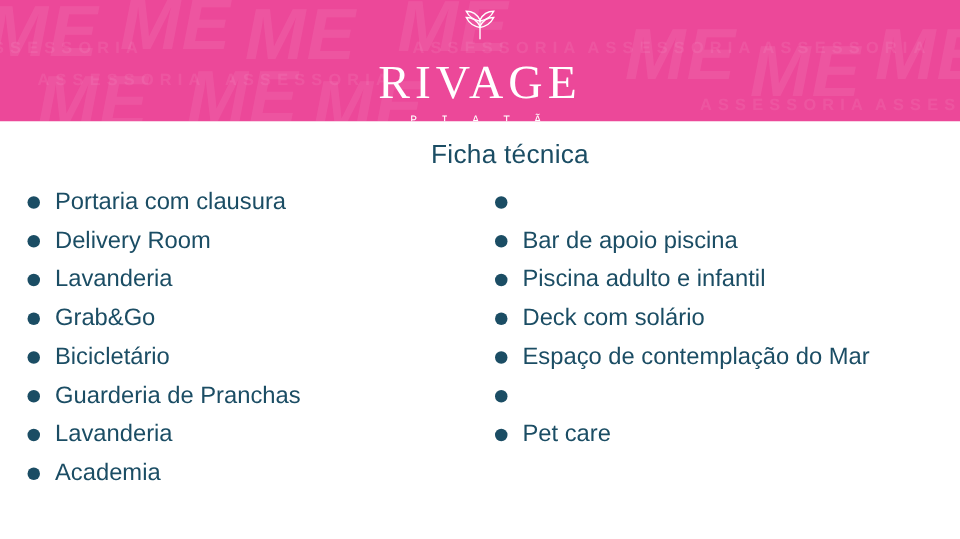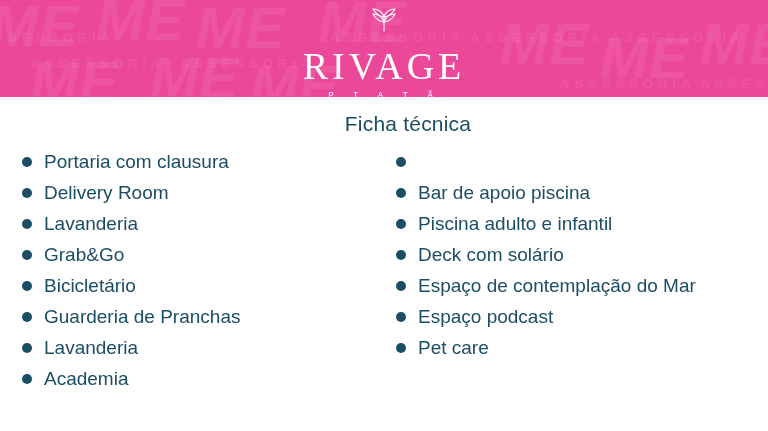--- a/index.html
+++ b/index.html
@@ -219,21 +219,20 @@
       <div class="item">
         <span class="bullet"></span>
         <span class="item-label">Deck com solário</span>
       </div>
       <div class="item">
         <span class="bullet"></span>
         <span class="item-label">Espaço de contemplação do Mar</span>
       </div>
       <div class="item">
         <span class="bullet"></span>
-        <span class="item-label">Espaço podcast</span>
       </div>
       <div class="item">
         <span class="bullet"></span>
         <span class="item-label">Pet care</span>
       </div>
     </div>
 
   </div>
 </div>
 

